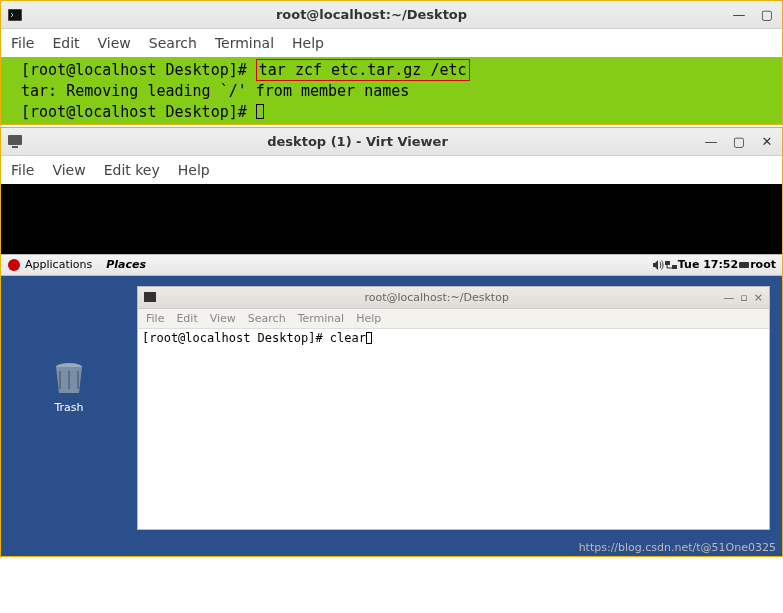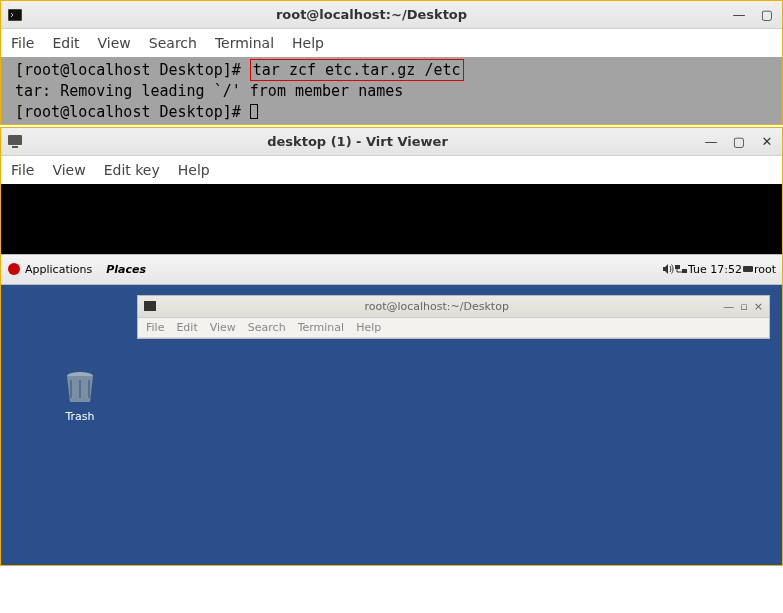--- a/index.html
+++ b/index.html
@@ -3,32 +3,32 @@
 <meta charset="utf-8">
 <style>
   * { box-sizing: border-box; margin: 0; padding: 0; }
   body { font-family: "DejaVu Sans", Arial, sans-serif; font-size: 13px; background: #fff; width: 783px; }
   .win { border: 1px solid #eab308; background: #fff; }
   .titlebar { display: flex; align-items: center; height: 28px; background: linear-gradient(#f0f0f0,#e4e4e4); border-bottom: 1px solid #d0d0d0; padding: 0 6px; }
   .titlebar .title { flex: 1; text-align: center; font-weight: bold; color: #333; font-size: 13px; }
   .winbtn { width: 18px; height: 18px; margin-left: 10px; display: flex; align-items: center; justify-content: center; color: #333; cursor: pointer; }
   .menubar { display: flex; gap: 18px; padding: 6px 10px; color: #444; font-size: 14px; }
   .menubar .item { cursor: pointer; }
-  .term { font-family: "DejaVu Sans Mono","Courier New",monospace; font-size: 15px; padding: 2px 14px; line-height: 1.35; color: #000; background: #a3a3a3; }
+  .term { font-family: "DejaVu Sans Mono","Courier New",monospace; font-size: 15px; padding: 2px 20px; line-height: 1.35; color: #000; background: #84cc16; }
   .term .line { white-space: pre; }
   .boxred { border: 1px solid #d00; display: inline-block; padding: 0 2px; }
   .cursor { display: inline-block; width: 8px; height: 15px; border: 1px solid #000; vertical-align: -2px; }
   
   .win2 { margin-top: 2px; }
   
   .vm-black { background: #000; height: 70px; }
-  .gnomebar { display: flex; align-items: center; height: 31px; background: linear-gradient(#f5f5f5,#e6e6e6); border-top: 1px solid #bbb; border-bottom: 1px solid #bbb; font-size: 11px; padding: 0 6px; }
+  .gnomebar { display: flex; align-items: center; height: 22px; background: linear-gradient(#f5f5f5,#e6e6e6); border-top: 1px solid #bbb; border-bottom: 1px solid #bbb; font-size: 11px; padding: 0 6px; }
   .gnomebar .gicon { width: 14px; height: 14px; margin-right: 4px; }
   .gnomebar .spacer { flex: 1; }
-  .gnomebar .ritem { display: flex; align-items: center; gap: 3px; }
+  .gnomebar .ritem { display: flex; align-items: center; gap: 3px; font-weight: bold; }
   .desktop { background: #2b4f8b; position: relative; height: 280px; }
   .dicon { position: absolute; width: 80px; text-align: center; color: #fff; font-size: 11px; }
   .dicon .ic { width: 42px; height: 36px; margin: 0 auto 4px; }
   .dicon.sel { border: 1px solid #d00; padding: 4px 0; }
   .inner-term { position: absolute; left: 136px; top: 10px; right: 12px; background: #eee; border: 1px solid #bbb; }
   .inner-titlebar { display:flex; align-items:center; height:22px; background:linear-gradient(#eceae6,#e0ddd6); border-bottom:1px solid #ccc; padding:0 6px; font-size:11px; color:#666;}
   .inner-titlebar .title { flex:1; text-align:center; }
   .inner-menubar { display:flex; gap:12px; padding:3px 8px; font-size:11px; color:#888; background:#f4f2ee; border-bottom:1px solid #ddd;}
   .inner-body { background:#fff; font-family:"DejaVu Sans Mono",monospace; font-size:12px; padding:2px 4px; height:200px; white-space:pre;}
   .watermark { position:absolute; right:6px; bottom:2px; color:#bbb; font-size:11px;}
@@ -117,21 +117,21 @@
         <svg width="12" height="12" viewBox="0 0 12 12">
             <rect x="1" y="3" width="10" height="6" rx="1" fill="#333"></rect>
           </svg>
       </span>
       <span class="ritem">root</span>
     </div>
 
     <div class="desktop">
 
 
-      <div class="dicon" style="left:39px; top:85px;">
+      <div class="dicon" style="left:28px; top:85px;">
         <div class="ic">
           <svg viewBox="0 0 42 36">
               <ellipse cx="21" cy="6" rx="13" ry="4" fill="#9ab"></ellipse>
               <path d="M8 6l3 26h20l3-26" fill="#7a8fa6"></path>
               <path d="M12 10v18M21 10v18M30 10v18" stroke="#5a6f86" stroke-width="2"></path>
             </svg>
         </div>
         <div>Trash</div>
       </div>
 
@@ -149,17 +149,19 @@
           <span style="margin-left:6px;">×</span>
         </div>
         <div class="inner-menubar">
           <span>File</span>
           <span>Edit</span>
           <span>View</span>
           <span>Search</span>
           <span>Terminal</span>
           <span>Help</span>
         </div>
+        <div class="inner-body"><span>[root@localhost Desktop]# </span><span>clear</span><span class="cursor" style="height:12px;width:6px;"></span></div>
       </div>
 
+      <div class="watermark">https://blog.csdn.net/t@51One0325</div>
     </div>
   </div>
 </div>
 
 </body></html>

